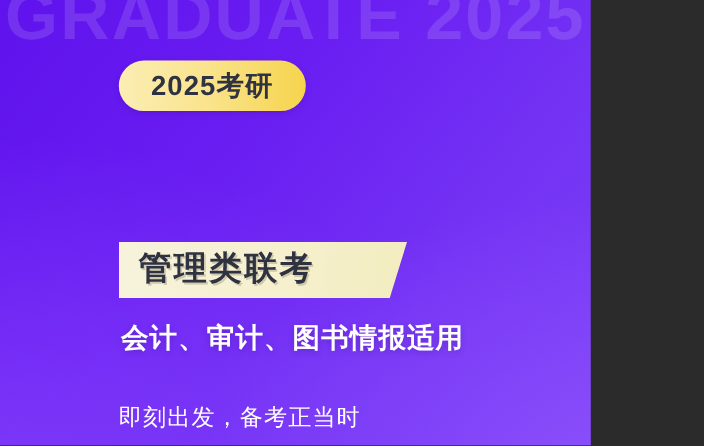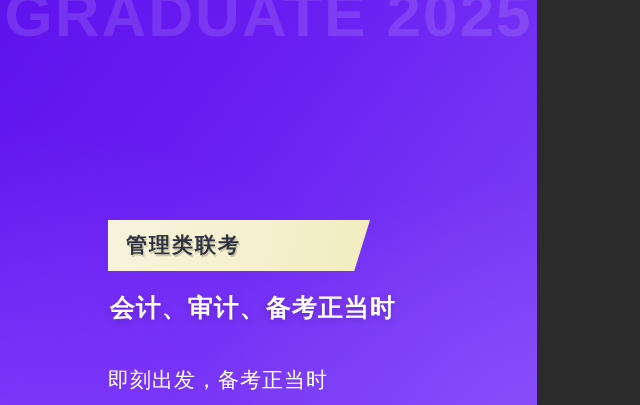--- a/index.html
+++ b/index.html
@@ -81,21 +81,21 @@
     width: 262px;
     height: 51px;
     background: linear-gradient(100deg, #f7f3dc 0%, #f6f0cf 55%, #f2ecbe 100%);
     clip-path: polygon(0 0, 100% 0, 94% 100%, 0 100%);
     box-shadow: 0 2px 7px rgba(40,0,90,0.16);
   }
   .ribbon-text {
     position: absolute;
     left: 126px;
     top: 226px;
-    font-size: 21px;
+    font-size: 30px;
     line-height: 38px;
     font-weight: bold;
     color: #2f3240;
     letter-spacing: 2px;
     white-space: nowrap;
     text-shadow: 1.5px 1.5px 0 rgba(175,170,140,0.55);
   }
 
   
   .applies {
@@ -124,22 +124,25 @@
     white-space: nowrap;
   }
 </style>
 </head>
 <body>
 
 <div id="poster">
 
   <div class="watermark">GRADUATE 2025</div>
 
+  <div class="badge">
+    <span class="badge-text">2025考研</span>
+  </div>
 
 
   <div class="ribbon"></div>
   <div class="ribbon-text">管理类联考</div>
 
-  <div class="applies">会计、审计、备考正当时</div>
+  <div class="applies">会计、审计、图书情报适用</div>
 
   <div class="tagline">即刻出发，备考正当时</div>
 
 </div>
 
 </body></html>

